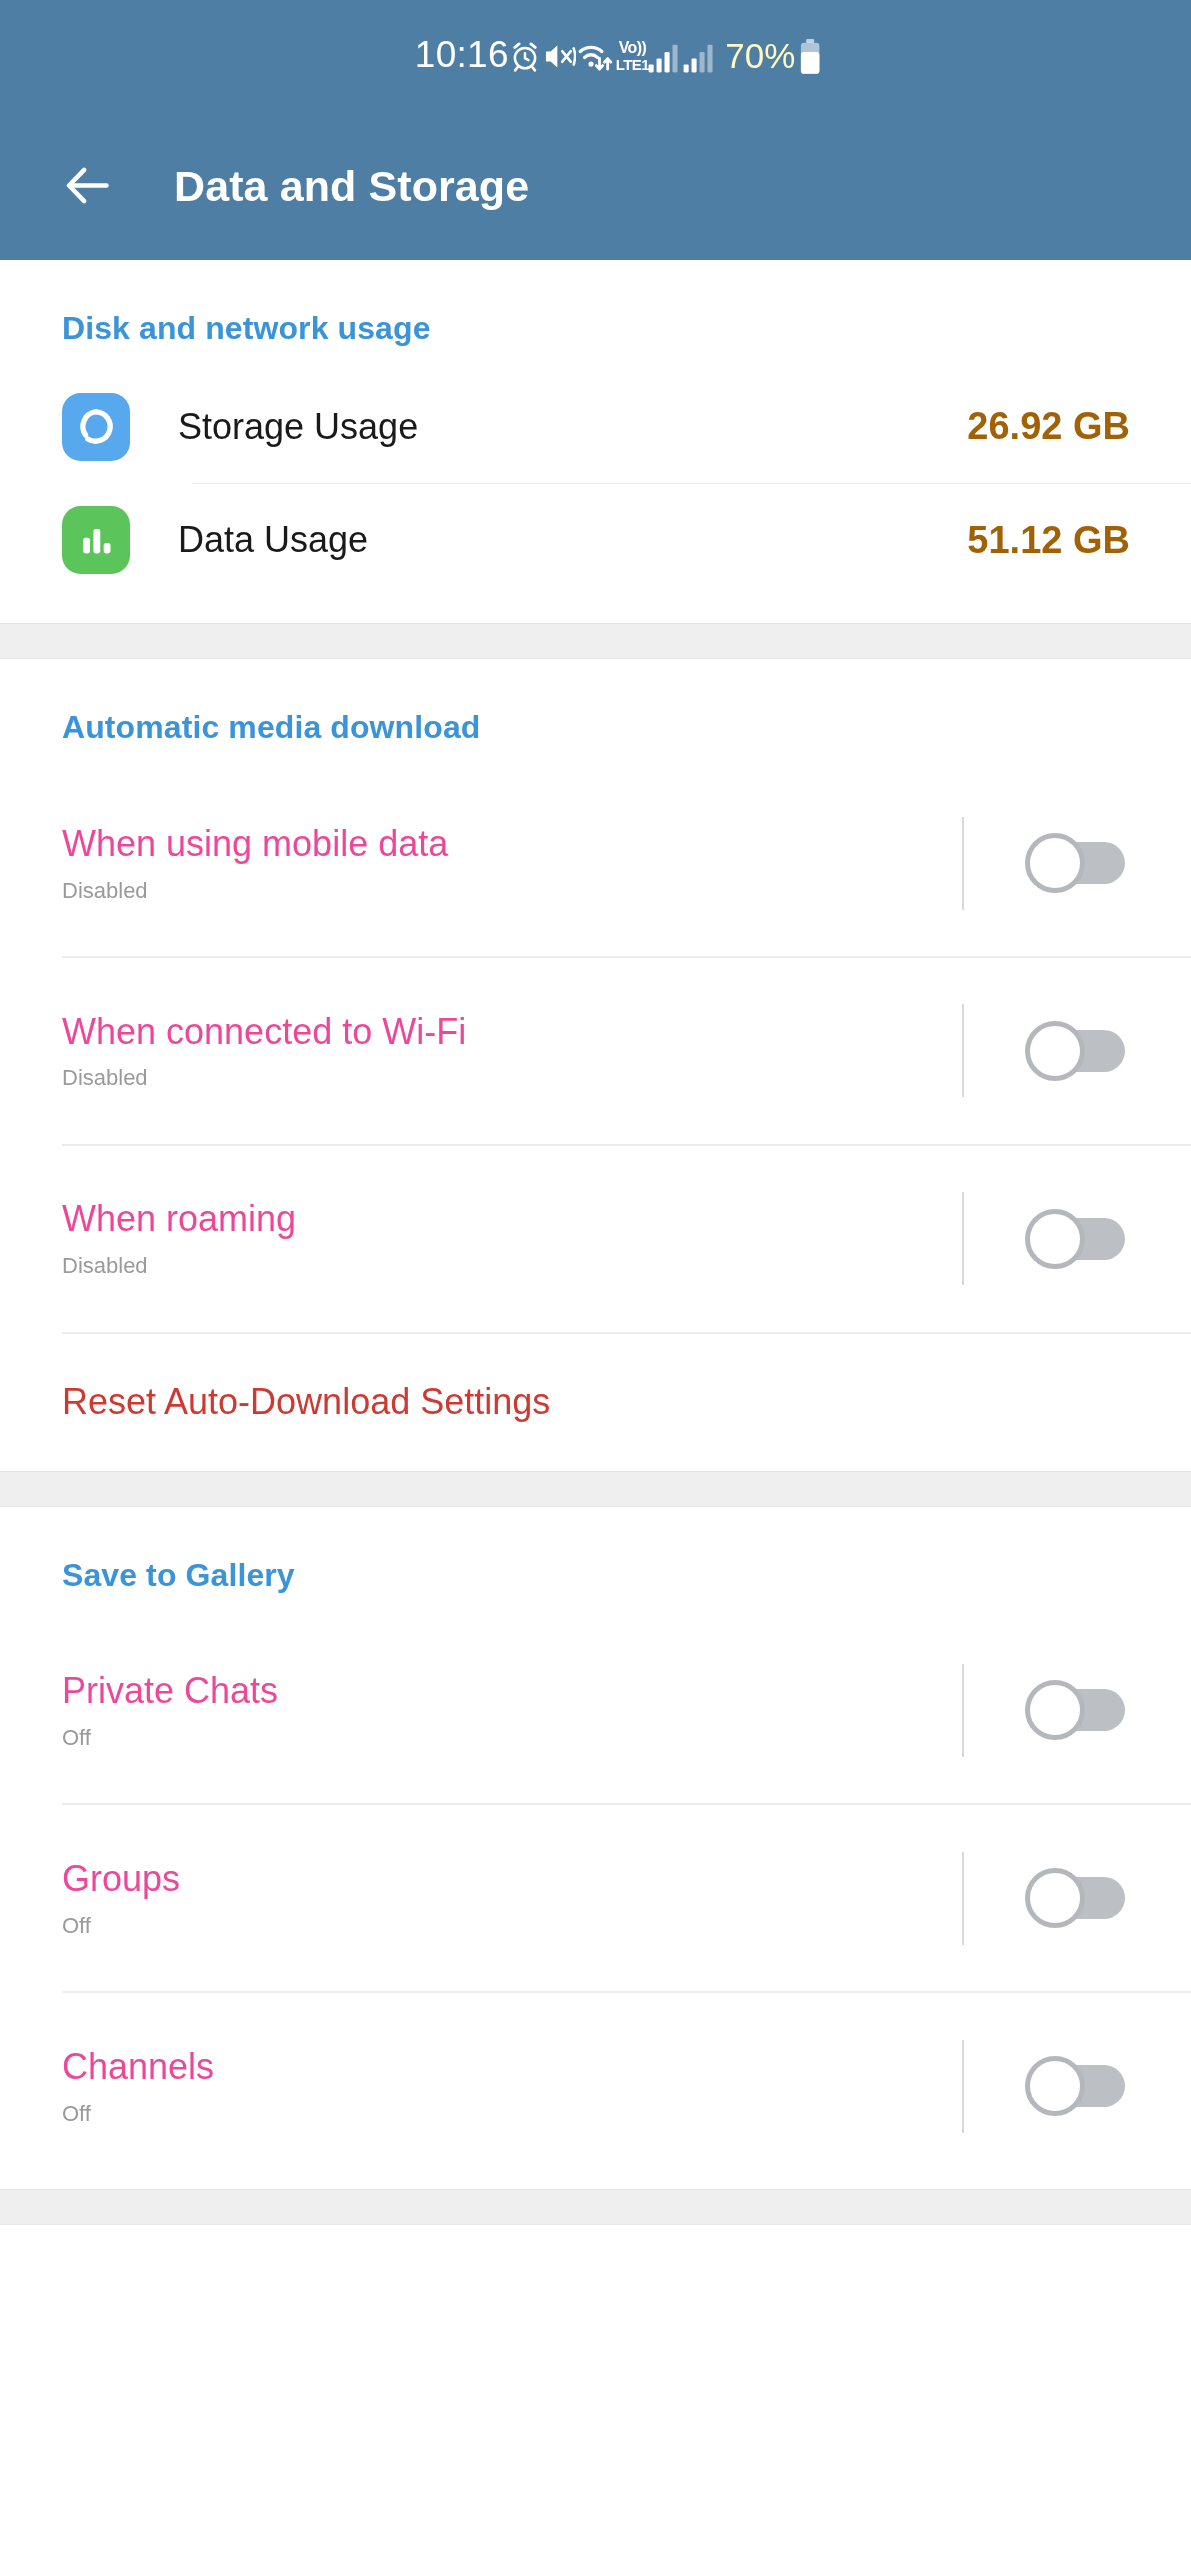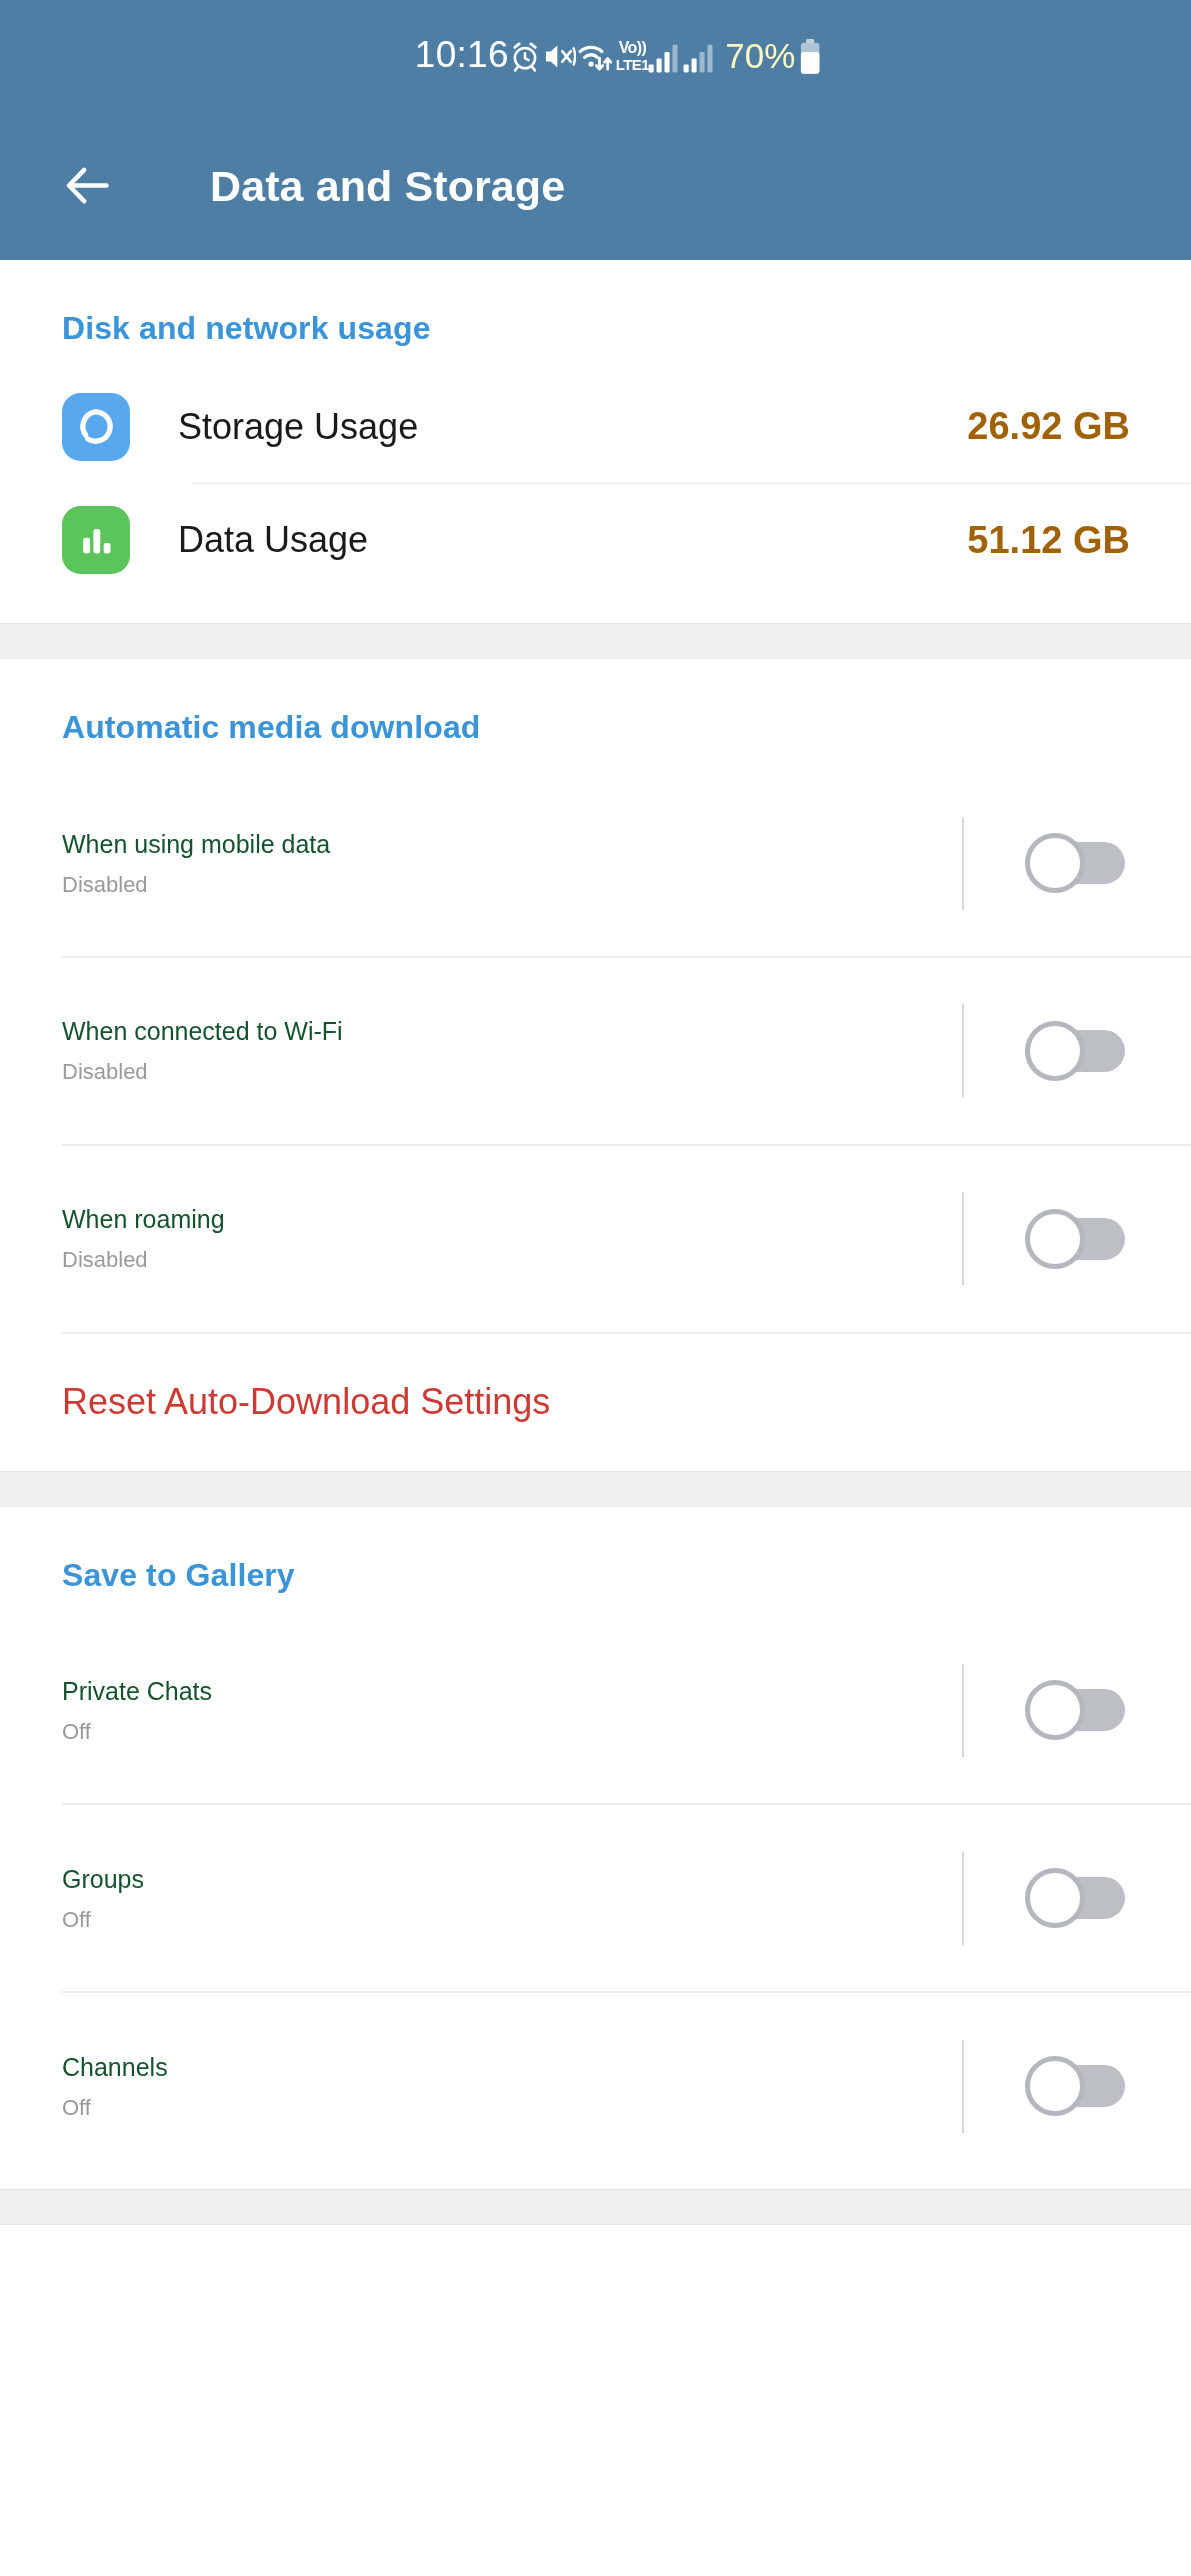--- a/index.html
+++ b/index.html
@@ -58,21 +58,20 @@
     padding-bottom:1.9px;
   }
 
   
   .app-bar{
     height:148px;
     background:#4E7EA3;
     display:flex;
     align-items:center;
     padding-left:57px;
-    gap:36px;
   }
   .back-btn{
     width:60px;
     height:60px;
     display:flex;
     align-items:center;
     justify-content:center;
     flex:0 0 auto;
   }
   .app-title{
@@ -147,22 +146,22 @@
   
   .toggle-row{
     display:flex;
     align-items:center;
     position:relative;
     padding:0 68px 0 62px;
     min-height:186px;
   }
   .tr-texts{ display:flex; flex-direction:column; justify-content:center; }
   .tr-title{
-    font-size:25px;
-    color:#14532d;
+    font-size:36px;
+    color:#ec4899;
     font-weight:400;
     line-height:1.08;
     white-space:nowrap;
   }
   .tr-sub{
     font-size:22px;
     color:#9A9A9A;
     margin-top:16px;
     font-weight:400;
     line-height:1;

